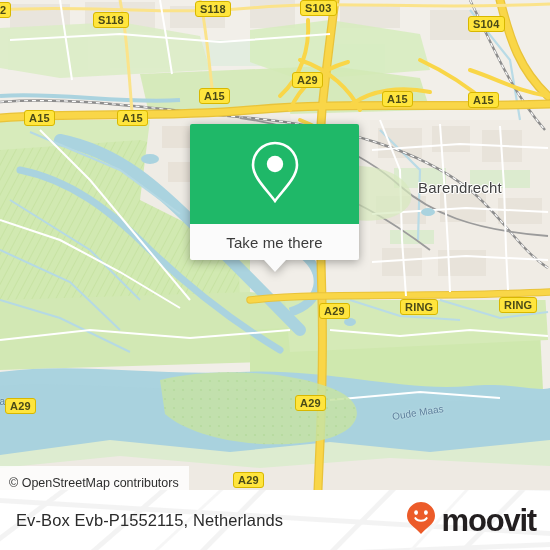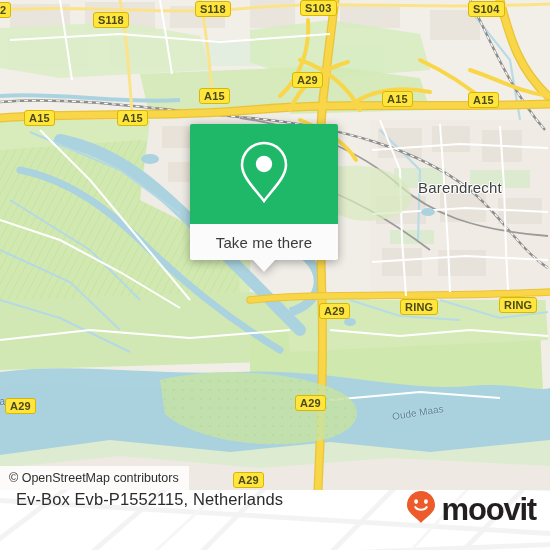--- a/index.html
+++ b/index.html
@@ -59,21 +59,21 @@
     padding: 0 4px;
     text-align: center;
     letter-spacing: .2px;
     white-space: nowrap;
   }
 
   
   #popup {
     position: absolute;
     left: 190px; top: 124px;
-    width: 148px;
+    width: 169px;
     filter: drop-shadow(0 2px 5px rgba(0,0,0,.33));
   }
   #popup-head {
     height: 100px;
     background: #1fb868;
     border-radius: 2px 2px 0 0;
     display: flex;
     align-items: center;
     justify-content: center;
   }
@@ -103,21 +103,21 @@
 
   
   #attribution {
     position: absolute;
     left: 0;
     top: 466px;
     height: 24px;
     background: rgba(255,255,255,.80);
     padding: 0 10px 0 9px;
     display: flex;
-    align-items: center;
+    align-items: flex-end;
   }
   #attribution span {
     font-size: 12.5px;
     color: #2e2e2e;
     white-space: nowrap;
   }
 
   
   #footer {
     position: absolute;
@@ -128,21 +128,21 @@
   }
   #footer-watermark {
     position: absolute; left: 0; top: -30px;
     width: 550px; height: 120px;
     opacity: .5;
   }
   #footer-inner {
     position: relative;
     width: 100%; height: 100%;
     display: flex;
-    align-items: flex-start;
+    align-items: center;
     justify-content: space-between;
     padding: 0 14px 0 16px;
   }
   #place-title {
     font-size: 16.5px;
     color: #2b2b2b;
     letter-spacing: .1px;
     white-space: nowrap;
   }
   #brand { display: flex; align-items: center; gap: 6px; }
@@ -336,21 +336,21 @@
 
     <div class="maplabel city" style="left:418px; top:163px;">Barendrecht</div>
 
     <div class="maplabel water" style="left:392px; top:407px; transform:rotate(-9deg);">Oude Maas</div>
 
     <div class="maplabel water" style="left:-6px; top:396px;">aas</div>
 
     <div class="shield" style="left:93px; top:12px;">S118</div>
     <div class="shield" style="left:195px; top:1px;">S118</div>
     <div class="shield" style="left:292px; top:0px;margin-left:8px;">S103</div>
-    <div class="shield" style="left:468px; top:1px;">S104</div>
+    <div class="shield" style="left:468px; top:16px;">S104</div>
     <div class="shield" style="left:-5px; top:2px;">2</div>
     <div class="shield" style="left:292px; top:72px;">A29</div>
     <div class="shield" style="left:199px; top:88px;">A15</div>
     <div class="shield" style="left:382px; top:91px;">A15</div>
     <div class="shield" style="left:468px; top:92px;">A15</div>
     <div class="shield" style="left:24px; top:110px;">A15</div>
     <div class="shield" style="left:117px; top:110px;">A15</div>
     <div class="shield" style="left:319px; top:303px;">A29</div>
     <div class="shield" style="left:400px; top:299px;">RING</div>
     <div class="shield" style="left:499px; top:297px;">RING</div>

